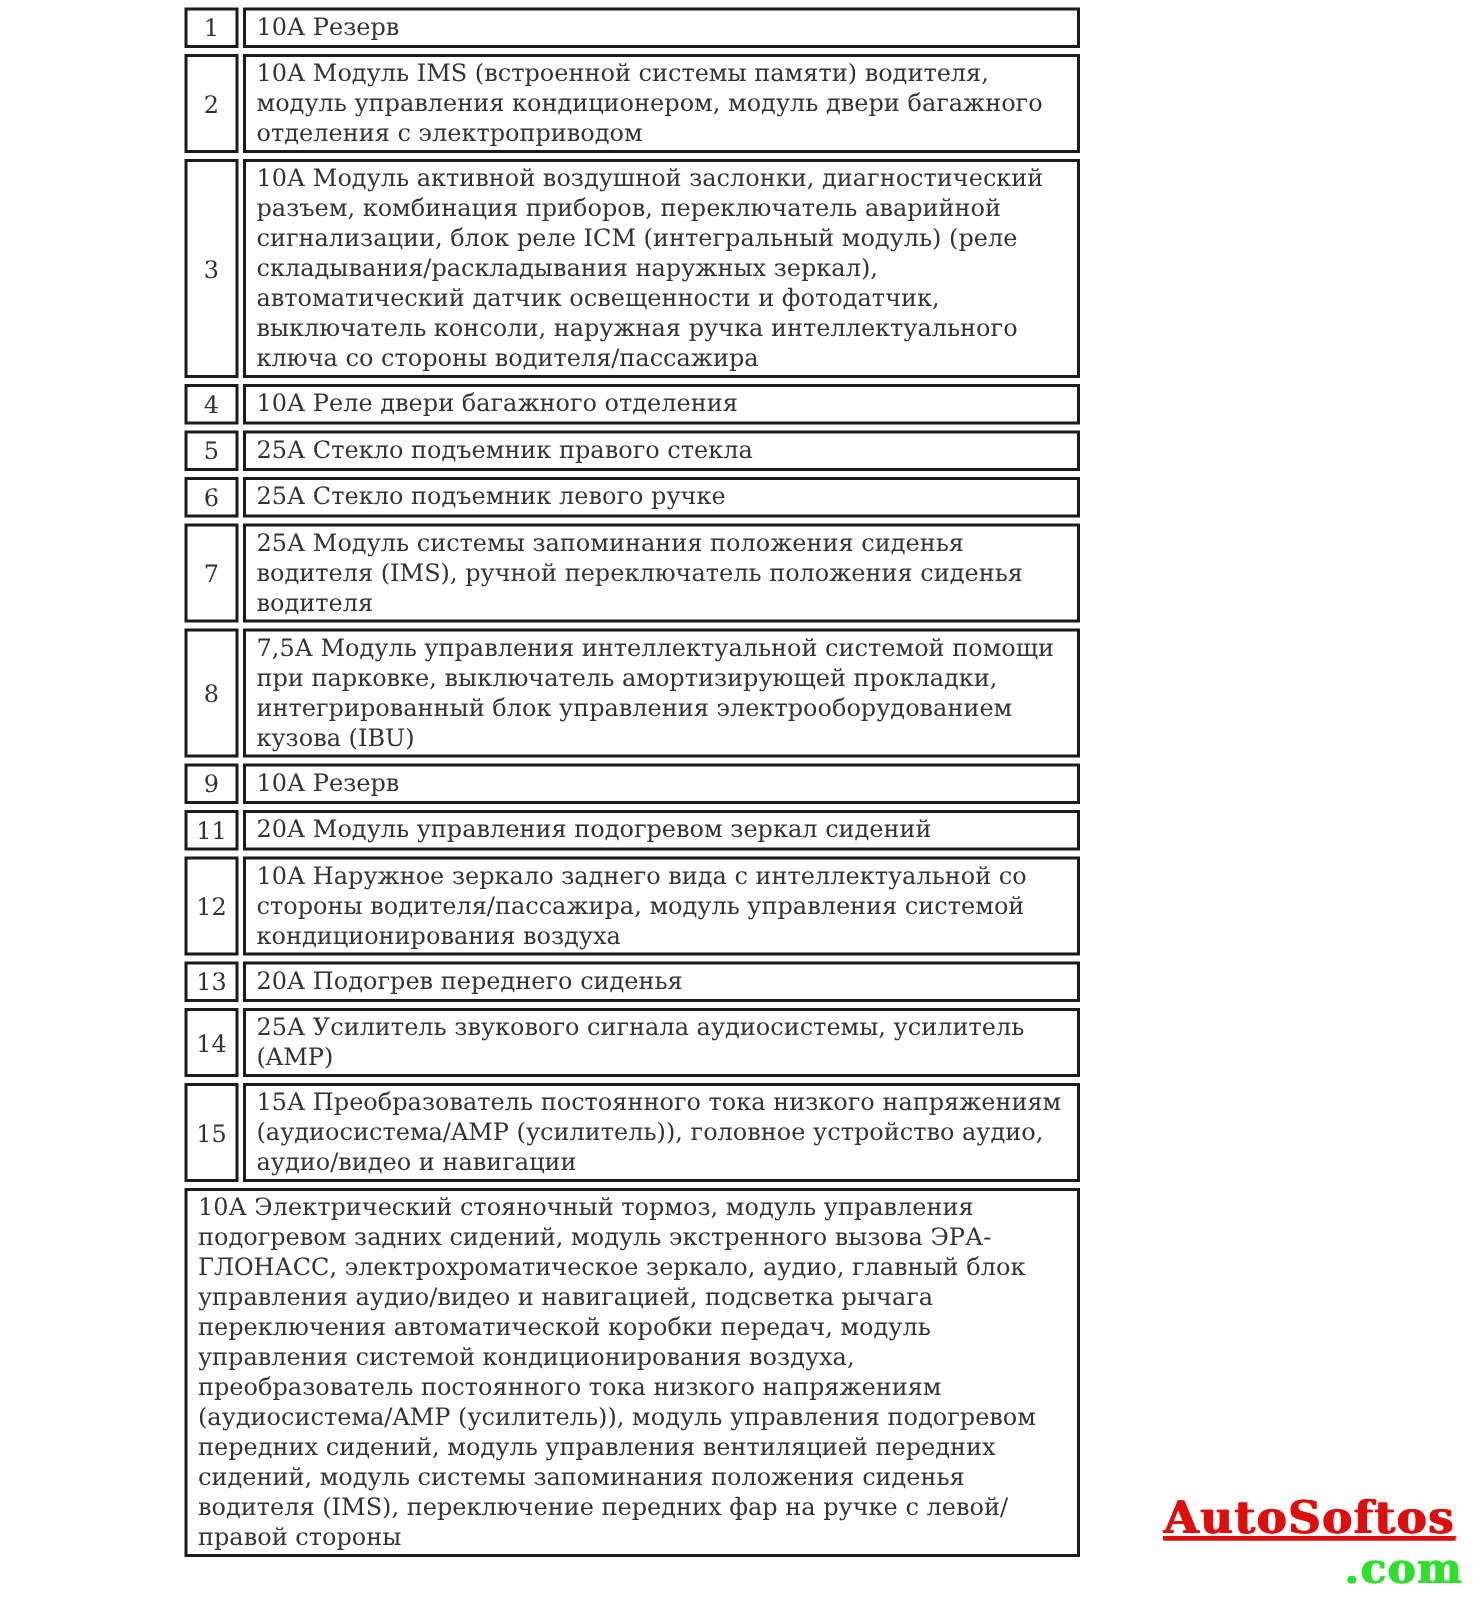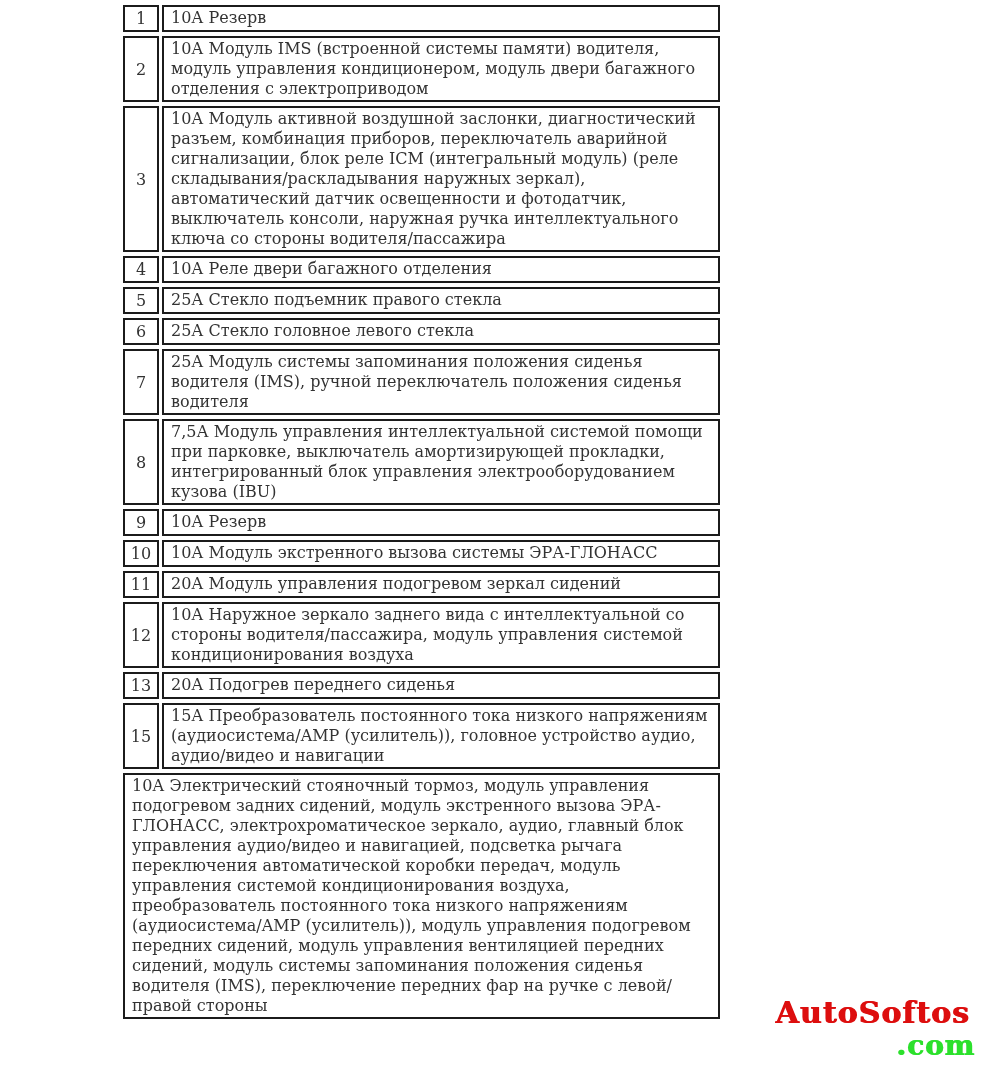--- a/index.html
+++ b/index.html
@@ -55,20 +55,21 @@
     font-weight: bold;
     line-height: 1.0;
     user-select: none;
   }
   .wm-brand {
     display: block;
     font-size: 30px;
     color: #dd0e0e;
     letter-spacing: 1px;
     text-shadow: 1px 0 #dd0e0e;
+    text-decoration: underline;
   }
   .wm-domain {
     display: block;
     font-size: 28px;
     color: #2ce02c;
     letter-spacing: 1px;
     margin-top: 4px;
     text-shadow: 1px 0 #2ce02c;
     text-align: right;
   }
@@ -97,58 +98,58 @@
     <div class="cell cell-desc">10А Реле двери багажного отделения</div>
   </div>
 
   <div class="fuse-row">
     <div class="cell cell-num">5</div>
     <div class="cell cell-desc">25А Стекло подъемник правого стекла</div>
   </div>
 
   <div class="fuse-row">
     <div class="cell cell-num">6</div>
-    <div class="cell cell-desc">25А Стекло головное левого стекла</div>
+    <div class="cell cell-desc">25А Стекло подъемник левого ручке</div>
   </div>
 
   <div class="fuse-row">
     <div class="cell cell-num">7</div>
     <div class="cell cell-desc">25А Модуль системы запоминания положения сиденья водителя (IMS), ручной переключатель положения сиденья водителя</div>
   </div>
 
   <div class="fuse-row">
     <div class="cell cell-num">8</div>
     <div class="cell cell-desc">7,5А Модуль управления интеллектуальной системой помощи при парковке, выключатель амортизирующей прокладки, интегрированный блок управления электрооборудованием кузова (IBU)</div>
   </div>
 
   <div class="fuse-row">
     <div class="cell cell-num">9</div>
     <div class="cell cell-desc">10А Резерв</div>
   </div>
 
-  <div class="fuse-row">
-    <div class="cell cell-num">10</div>
-    <div class="cell cell-desc">10А Модуль экстренного вызова системы ЭРА-ГЛОНАСС</div>
-  </div>
 
   <div class="fuse-row">
     <div class="cell cell-num">11</div>
     <div class="cell cell-desc">20А Модуль управления подогревом зеркал сидений</div>
   </div>
 
   <div class="fuse-row">
     <div class="cell cell-num">12</div>
     <div class="cell cell-desc">10А Наружное зеркало заднего вида с интеллектуальной со стороны водителя/пассажира, модуль управления системой кондиционирования воздуха</div>
   </div>
 
   <div class="fuse-row">
     <div class="cell cell-num">13</div>
     <div class="cell cell-desc">20А Подогрев переднего сиденья</div>
   </div>
 
+  <div class="fuse-row">
+    <div class="cell cell-num">14</div>
+    <div class="cell cell-desc">25А Усилитель звукового сигнала аудиосистемы, усилитель (AMP)</div>
+  </div>
 
   <div class="fuse-row">
     <div class="cell cell-num">15</div>
     <div class="cell cell-desc">15А Преобразователь постоянного тока низкого напряжениям (аудиосистема/AMP (усилитель)), головное устройство аудио, аудио/видео и навигации</div>
   </div>
 
   <div class="fuse-row">
     <div class="cell cell-desc">10А Электрический стояночный тормоз, модуль управления подогревом задних сидений, модуль экстренного вызова ЭРА-ГЛОНАСС, электрохроматическое зеркало, аудио, главный блок управления аудио/видео и навигацией, подсветка рычага переключения автоматической коробки передач, модуль управления системой кондиционирования воздуха, преобразователь постоянного тока низкого напряжениям (аудиосистема/AMP (усилитель)), модуль управления подогревом передних сидений, модуль управления вентиляцией передних сидений, модуль системы запоминания положения сиденья водителя (IMS), переключение передних фар на ручке с левой/правой стороны</div>
   </div>
 

